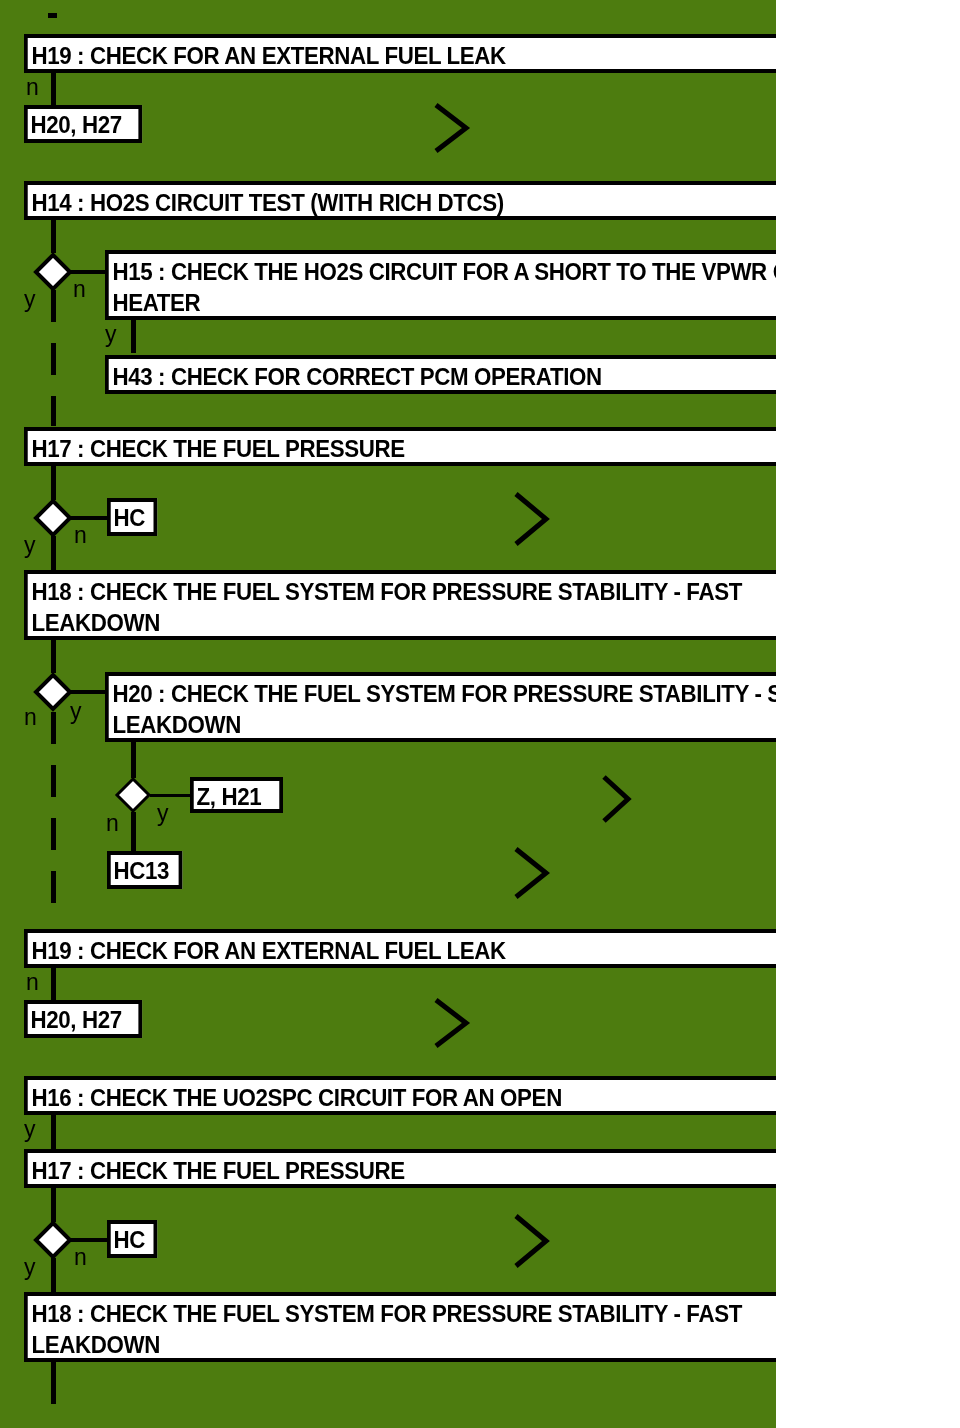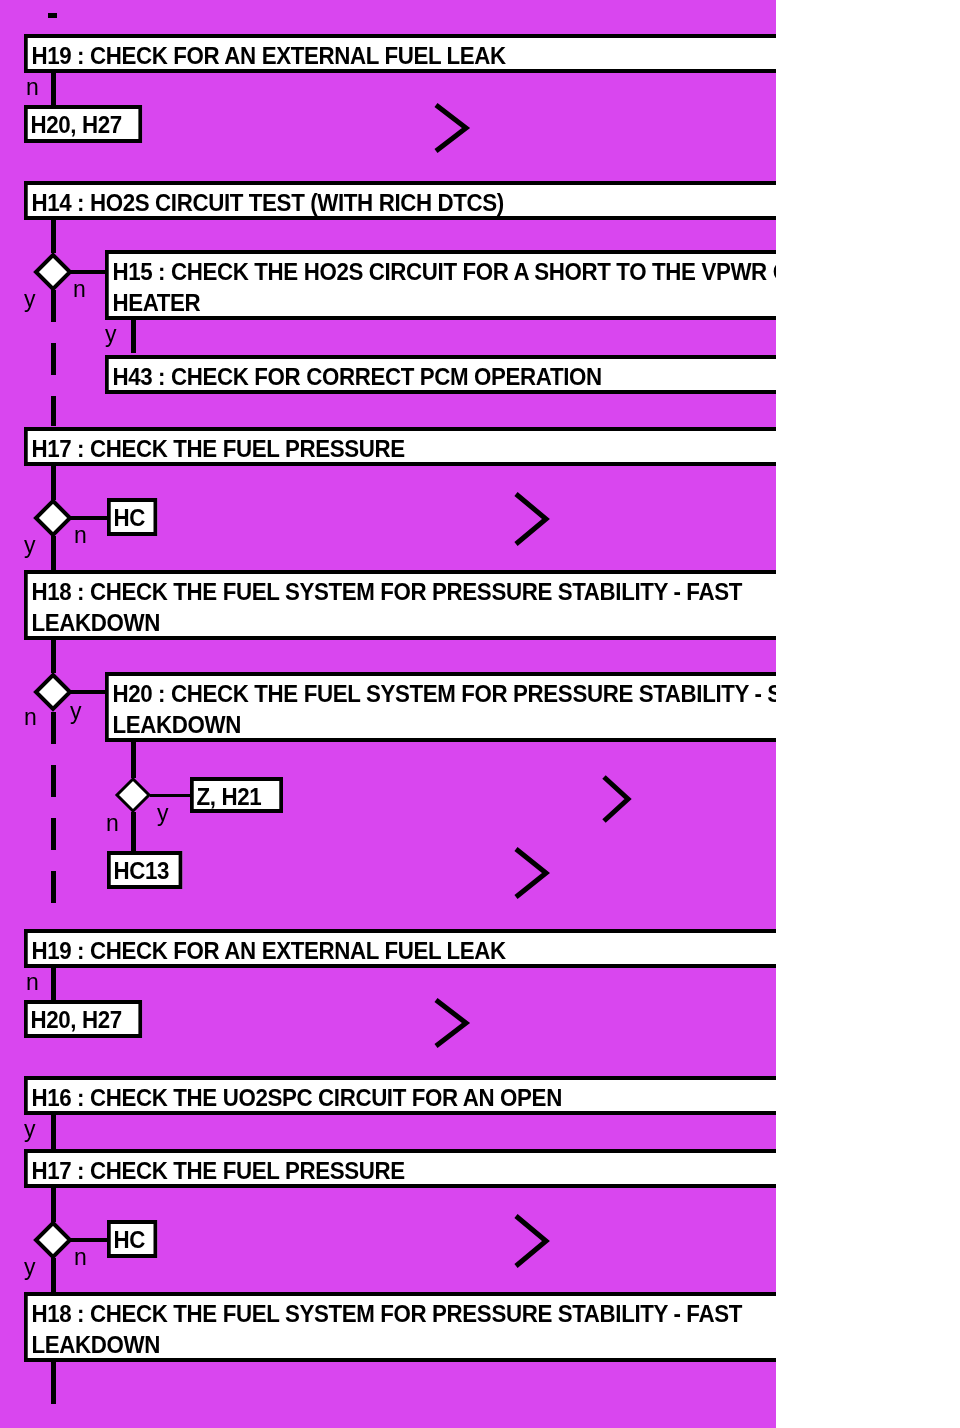--- a/index.html
+++ b/index.html
@@ -7,21 +7,21 @@
     padding: 0;
     background: #ffffff;
   }
   body {
     font-family: "Liberation Sans", sans-serif;
   }
   #canvas {
     position: relative;
     width: 776px;
     height: 1428px;
-    background: #d946ef;
+    background: #4d7c0f;
     overflow: hidden;
   }
   
   .pbox {
     position: absolute;
     box-sizing: border-box;
     border: 4px solid #000000;
     background: #ffffff;
     color: #000000;
     font-family: "Liberation Sans", sans-serif;

